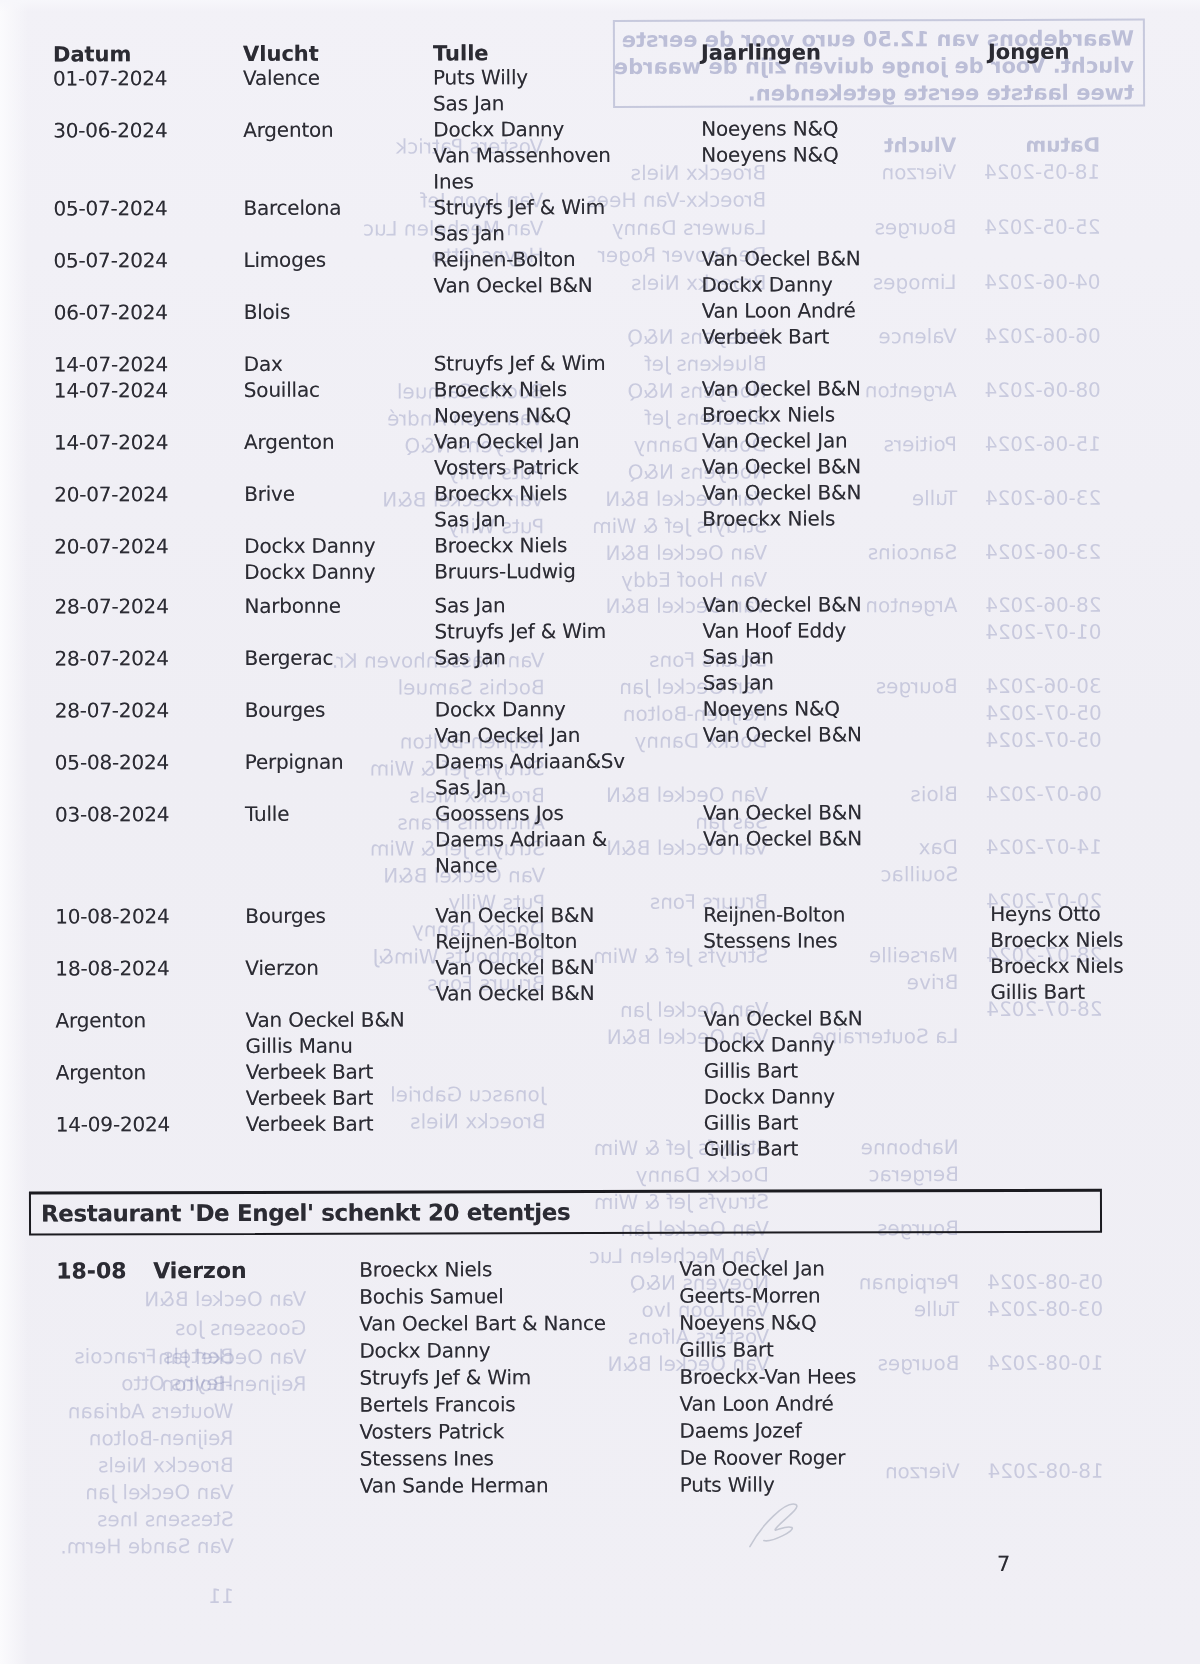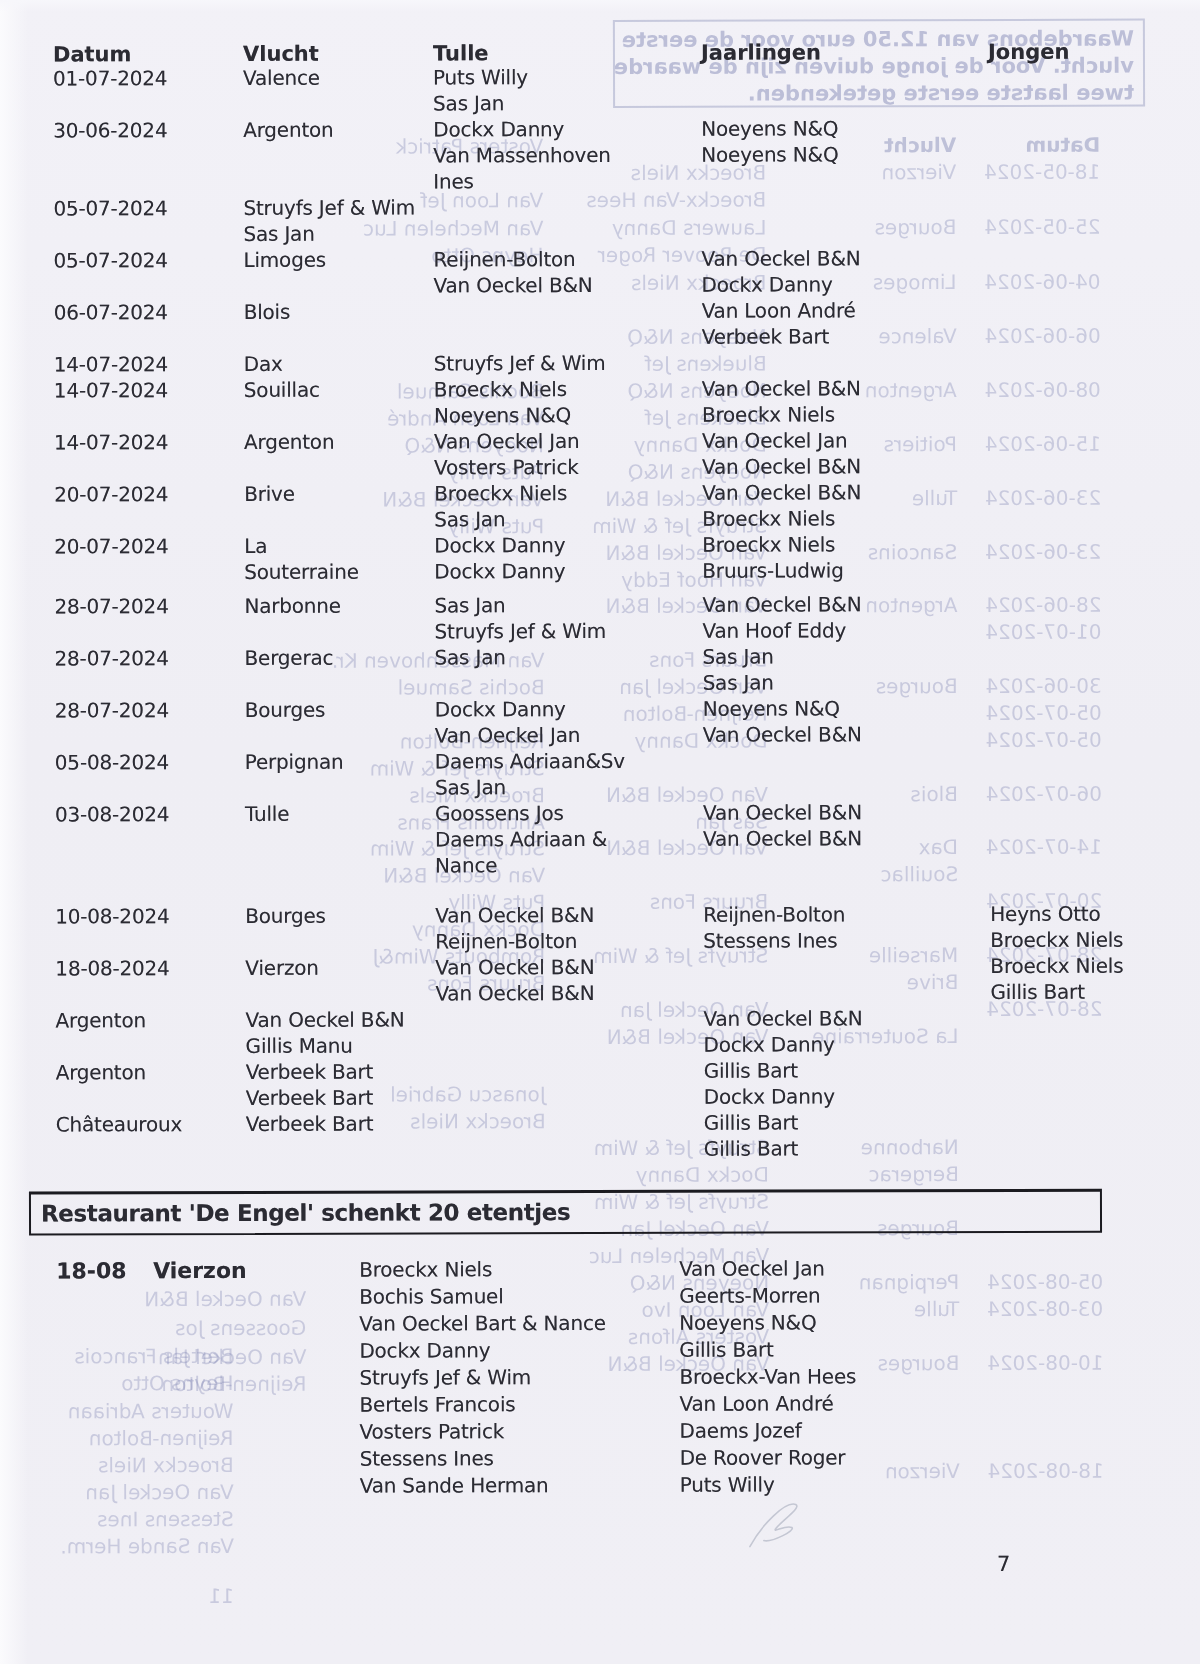--- a/index.html
+++ b/index.html
@@ -231,20 +231,23 @@
             <div class="ln">Noeyens N&amp;Q</div>
             <div class="ln">Noeyens N&amp;Q</div>
           </div>
           <div class="cell"></div>
         </div>
         <div class="trow">
           <div class="cell">
             <div class="ln">05-07-2024</div>
           </div>
           <div class="cell">
+            <div class="ln">Barcelona</div>
+          </div>
+          <div class="cell">
             <div class="ln">Struyfs Jef &amp; Wim</div>
             <div class="ln">Sas Jan</div>
           </div>
           <div class="cell"></div>
           <div class="cell"></div>
         </div>
         <div class="trow">
           <div class="cell">
             <div class="ln">05-07-2024</div>
           </div>
@@ -335,24 +338,20 @@
           </div>
           <div class="cell">
             <div class="ln">Van Oeckel B&amp;N</div>
             <div class="ln">Broeckx Niels</div>
           </div>
           <div class="cell"></div>
         </div>
         <div class="trow">
           <div class="cell">
             <div class="ln">20-07-2024</div>
-          </div>
-          <div class="cell">
-            <div class="ln">La</div>
-            <div class="ln">Souterraine</div>
           </div>
           <div class="cell">
             <div class="ln">Dockx Danny</div>
             <div class="ln">Dockx Danny</div>
           </div>
           <div class="cell">
             <div class="ln">Broeckx Niels</div>
             <div class="ln">Bruurs-Ludwig</div>
           </div>
           <div class="cell"></div>
@@ -499,21 +498,21 @@
             <div class="ln">Verbeek Bart</div>
           </div>
           <div class="cell"></div>
           <div class="cell">
             <div class="ln">Gillis Bart</div>
             <div class="ln">Dockx Danny</div>
           </div>
         </div>
         <div class="trow">
           <div class="cell">
-            <div class="ln">Châteauroux</div>
+            <div class="ln">14-09-2024</div>
           </div>
           <div class="cell">
             <div class="ln">Verbeek Bart</div>
           </div>
           <div class="cell"></div>
           <div class="cell">
             <div class="ln">Gillis Bart</div>
             <div class="ln">Gillis Bart</div>
           </div>
         </div>

